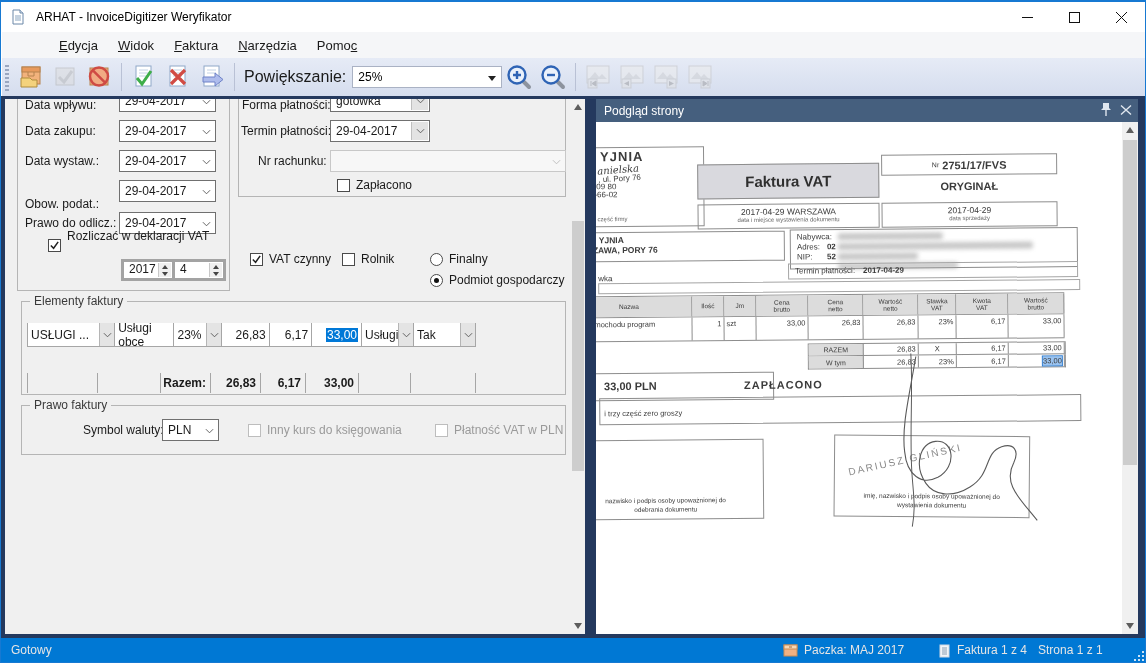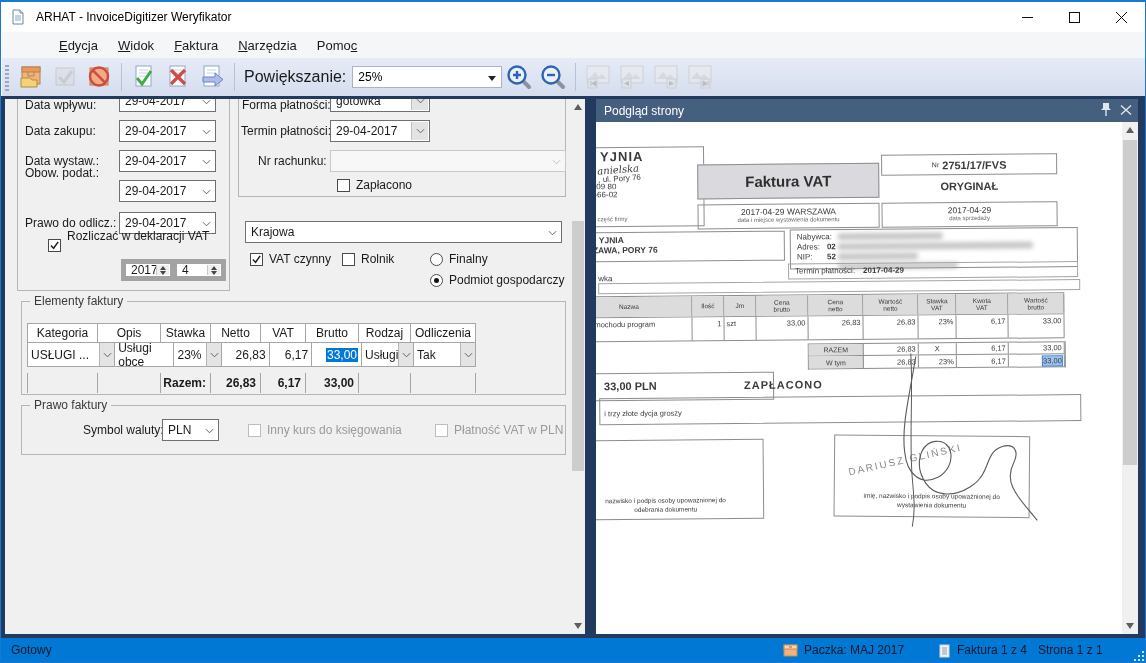--- a/index.html
+++ b/index.html
@@ -54,22 +54,22 @@
   .chev-svg{display:block;}
   .cb{position:absolute;width:13px;height:13px;background:#fff;border:1px solid #4a4a4a;
       display:flex;align-items:center;justify-content:center;}
   .cb svg{display:none;}
   .cb.checked svg{display:block;}
   .cb.disabled{border-color:#bdbdbd;}
   .radio{position:absolute;width:13px;height:13px;border:1px solid #4a4a4a;border-radius:50%;background:#fff;}
   .radio.sel::after{content:"";position:absolute;left:3px;top:3px;width:5px;height:5px;border-radius:50%;background:#111;}
   .gbox{position:absolute;border:1px solid #b5b5b5;}
   .gbox>.gtitle{position:absolute;top:-8px;left:8px;background:#f0f0f0;padding:0 4px;font-size:12px;color:#3a3a3a;white-space:nowrap;}
-  .spin{position:absolute;width:54px;height:22px;background:#fff;border:5px solid #a3a3a3;
-        font-size:12px;display:flex;align-items:center;padding-left:5px;}
+  .spin{position:absolute;width:54px;height:22px;background:#fff;border:3px solid #a3a3a3;
+        font-size:12px;display:flex;align-items:flex-start;padding-left:5px;}
   .spin .arrows{position:absolute;right:1px;top:1px;bottom:1px;width:13px;display:flex;flex-direction:column;}
   .spin .sa{flex:1;background:#efefef;border-left:1px solid #c8c8c8;display:flex;align-items:center;justify-content:center;}
   .tri-up{width:0;height:0;border-left:3px solid transparent;border-right:3px solid transparent;border-bottom:4px solid #444;}
   .tri-dn{width:0;height:0;border-left:3px solid transparent;border-right:3px solid transparent;border-top:4px solid #444;}
   .dis-txt{color:#9a9a9a;}
 
   
   .etable{position:absolute;left:22px;top:224px;width:449px;font-size:12px;}
   .etr{display:flex;}
   .eth{height:20px;background:#fff;border-right:1px solid #a6a6a6;border-bottom:1px solid #a6a6a6;border-top:1px solid #a6a6a6;
@@ -109,21 +109,21 @@
   .blur-bar{position:absolute;background:#9a9a9a;filter:blur(2px);border-radius:2px;opacity:.55;}
   .itbl-h{background:#dcdcdc;}
   .itc{border-right:1px solid #8d8d8d;display:flex;align-items:center;justify-content:center;
        font-size:6.5px;text-align:center;white-space:pre-line;line-height:1.15;}
   .itd{border-right:1px solid #8d8d8d;display:flex;align-items:center;font-size:7.5px;padding:0 2px;}
   .itd.num{justify-content:flex-end;}
   .isel{background:#9ac3f0;outline:1px solid #2e7dd1;}
 
   
   .navy-strip{position:absolute;left:0;top:633px;width:1146px;height:4px;background:#24395e;}
-  .statusbar{position:absolute;left:0;top:637px;width:1146px;height:26px;background:#0078d4;color:#0f172a;font-size:12px;}
+  .statusbar{position:absolute;left:0;top:637px;width:1146px;height:26px;background:#0078d4;color:#e5e5e5;font-size:12px;}
   .statusbar .sitem{position:absolute;top:5px;white-space:nowrap;}
   .sgrip{position:absolute;right:3px;bottom:3px;width:10px;height:10px;
          background:
           radial-gradient(circle at 9px 1px,#cfe3f5 1px,transparent 1.4px),
           radial-gradient(circle at 9px 5px,#cfe3f5 1px,transparent 1.4px),
           radial-gradient(circle at 5px 5px,#cfe3f5 1px,transparent 1.4px),
           radial-gradient(circle at 9px 9px,#cfe3f5 1px,transparent 1.4px),
           radial-gradient(circle at 5px 9px,#cfe3f5 1px,transparent 1.4px),
           radial-gradient(circle at 1px 9px,#cfe3f5 1px,transparent 1.4px);}
 </style>
@@ -305,21 +305,21 @@
     <span class="lbl" style="left:20px;top:55px;">Data wystaw.:</span>
     <div class="cmb" style="left:114px;top:51px;width:97px;">
       <span>29-04-2017</span>
       <span class="chev">
           <svg class="chev-svg" width="9" height="6" viewBox="0 0 10 6">
             <path d="M1 1l4 4 4-4" stroke="#555" fill="none"></path>
           </svg>
         </span>
     </div>
 
-    <span class="lbl" style="left:20px;top:67px;">Obow. podat.:</span>
+    <span class="lbl" style="left:20px;top:98px;">Obow. podat.:</span>
     <div class="cmb" style="left:114px;top:81px;width:97px;">
       <span>29-04-2017</span>
       <span class="chev">
           <svg class="chev-svg" width="9" height="6" viewBox="0 0 10 6">
             <path d="M1 1l4 4 4-4" stroke="#555" fill="none"></path>
           </svg>
         </span>
     </div>
 
     <span class="lbl" style="left:20px;top:117px;">Prawo do odlicz.:</span>
@@ -390,58 +390,40 @@
             <path d="M1 1l4 4 4-4" stroke="#bbb" fill="none"></path>
           </svg>
         </span>
     </div>
 
     <span class="cb" style="left:332px;top:80px;">
       
     </span>
     <span class="lbl" style="left:351px;top:79px;">Zapłacono</span>
 
-    <div class="cmb" style="left:240px;top:122px;width:317px;">
-      <span>Krajowa</span>
-      <span class="chev">
-          <svg class="chev-svg" width="9" height="6" viewBox="0 0 10 6">
-            <path d="M1 1l4 4 4-4" stroke="#555" fill="none"></path>
-          </svg>
-        </span>
-    </div>
     <span class="cb checked" style="left:245px;top:154px;">
       <svg width="11" height="11" viewBox="0 0 12 12">
           <path d="M2 6l3 3 5-7" stroke="#222" fill="none" stroke-width="1.6"></path>
         </svg>
     </span>
     <span class="lbl" style="left:264px;top:153px;">VAT czynny</span>
     <span class="cb" style="left:337px;top:154px;">
       
     </span>
     <span class="lbl" style="left:356px;top:153px;">Rolnik</span>
     <span class="radio" style="left:425px;top:154px;"></span>
     <span class="lbl" style="left:444px;top:153px;">Finalny</span>
     <span class="radio sel" style="left:425px;top:175px;"></span>
     <span class="lbl" style="left:444px;top:174px;">Podmiot gospodarczy</span>
 
     <div class="gbox" style="left:16px;top:202px;width:545px;height:94px;">
       <span class="gtitle">Elementy faktury</span>
     </div>
 
     <div class="etable">
-      <div class="etr">
-        <div class="eth" style="width:71px;">Kategoria</div>
-        <div class="eth" style="width:63px;">Opis</div>
-        <div class="eth" style="width:50px;">Stawka</div>
-        <div class="eth" style="width:50px;">Netto</div>
-        <div class="eth" style="width:45px;">VAT</div>
-        <div class="eth" style="width:53px;">Brutto</div>
-        <div class="eth" style="width:52px;">Rodzaj</div>
-        <div class="eth" style="width:65px;">Odliczenia</div>
-      </div>
       <div class="etr">
         <div class="etd cc" style="width:93px;">
           <span>USŁUGI ...</span>
           <span class="chevbox">
               <svg class="chev-svg" width="9" height="6" viewBox="0 0 10 6">
                 <path d="M1 1l4 4 4-4" stroke="#555" fill="none"></path>
               </svg>
             </span>
         </div>
         <div class="etd" style="width:63px;">
@@ -634,21 +616,21 @@
         <div class="itd num" style="width:56px;">
             <span class="isel">33,00</span>
           </div>
       </div>
 
       <div class="ibox" style="left:-30px;top:249px;width:208px;height:28px;"></div>
       <span class="itext" style="left:8px;top:256px;font-size:11px;font-weight:bold;">33,00 PLN</span>
       <span class="itext" style="left:148px;top:256px;font-size:11px;font-weight:bold;letter-spacing:1px;">ZAPŁACONO</span>
 
       <div class="ibox" style="left:3px;top:274px;width:482px;height:27px;"></div>
-      <span class="itext" style="left:8px;top:285px;font-size:7.5px;">i trzy złote dycja groszy</span>
+      <span class="itext" style="left:8px;top:285px;font-size:7.5px;">i trzy część zero groszy</span>
 
       <div class="ibox" style="left:-30px;top:316px;width:197px;height:80px;">
         <div style="position:absolute;left:0;bottom:4px;width:100%;text-align:center;font-size:6.5px;line-height:1.35;">
           <div>nazwisko i podpis osoby upoważnionej do</div>
           <div>odebrania dokumentu</div>
         </div>
       </div>
       <div class="ibox" style="left:237px;top:314px;width:196px;height:82px;transform:rotate(1deg);">
         <div style="position:absolute;left:12px;top:18px;font-size:10px;color:#8a8a8a;letter-spacing:2px;transform:rotate(-13deg);white-space:nowrap;">DARIUSZ GLIŃSKI</div>
         <div style="position:absolute;left:0;bottom:6px;width:100%;text-align:center;font-size:6.5px;line-height:1.35;">

